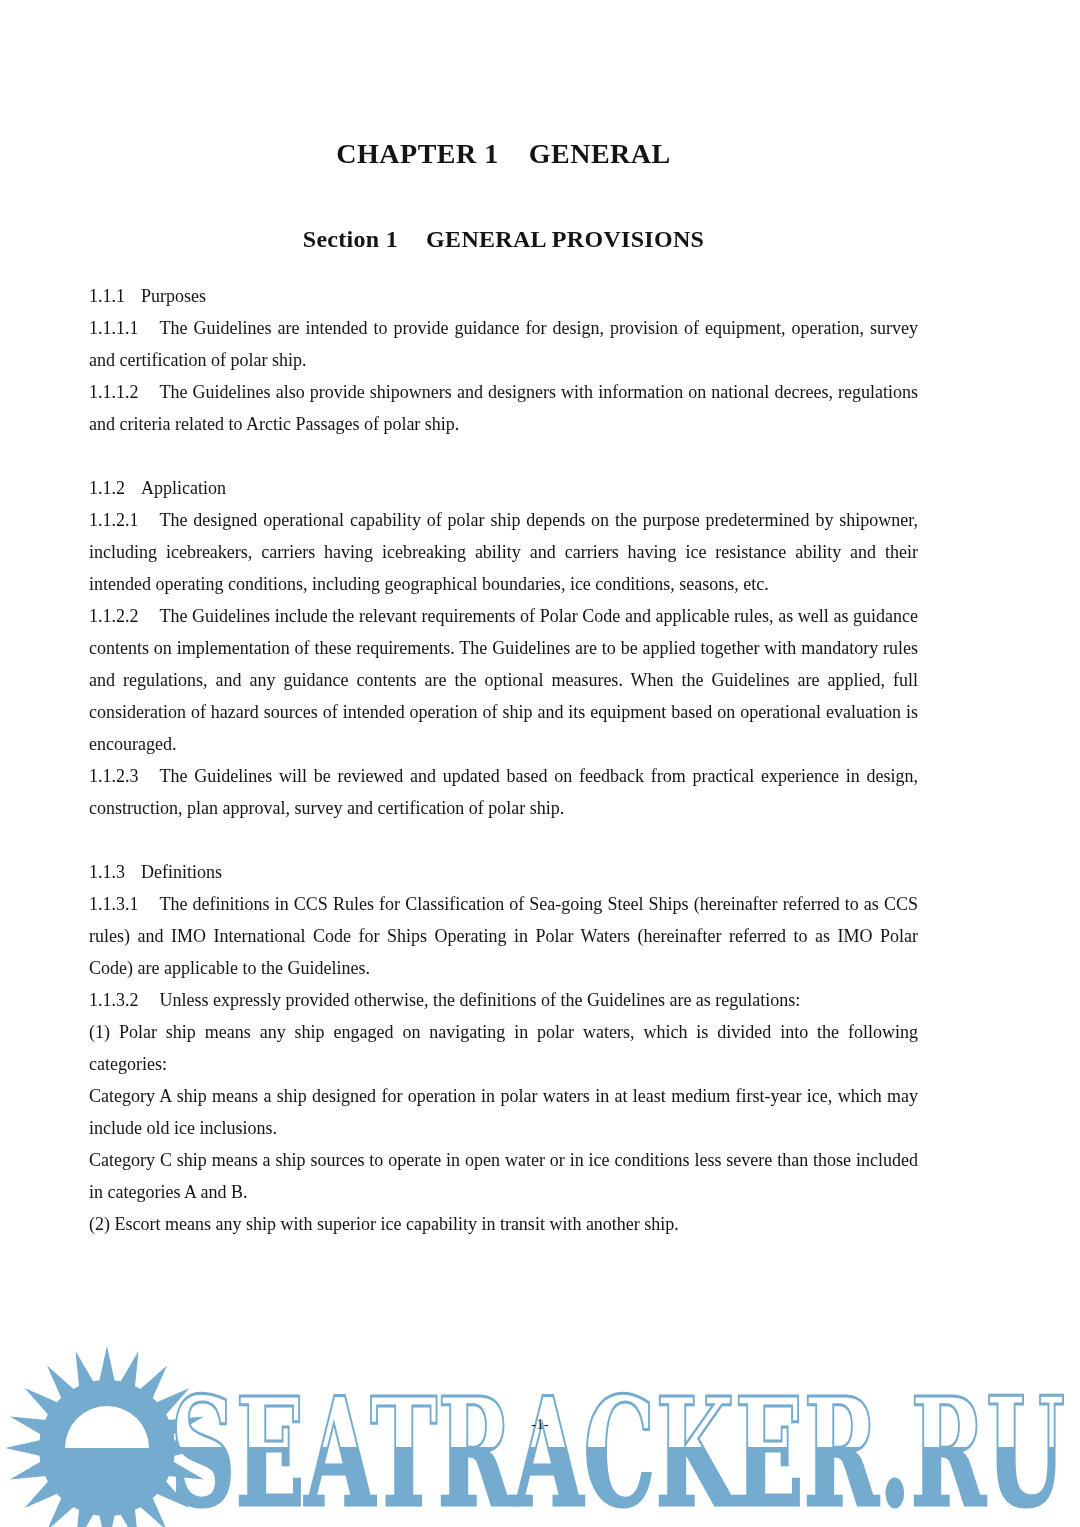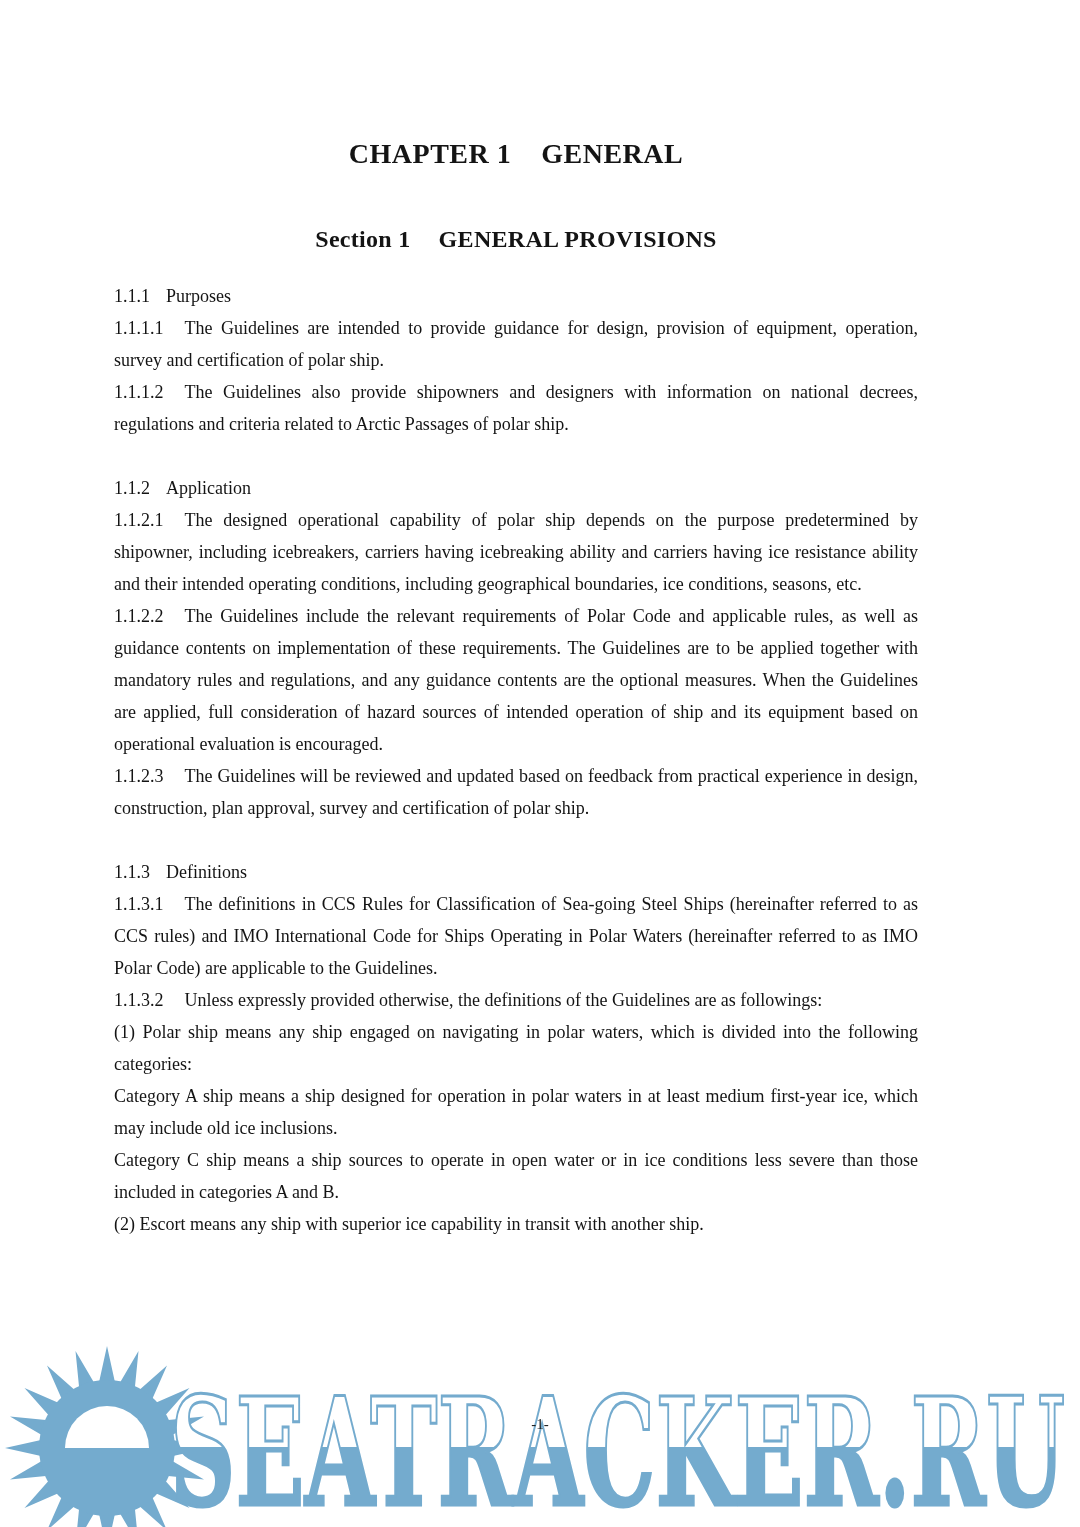--- a/index.html
+++ b/index.html
@@ -1,21 +1,21 @@
 <!DOCTYPE html>
 <html><head>
 <meta charset="utf-8">
 <style>
   html,body{margin:0;padding:0;}
   body{
     width:1080px;height:1527px;position:relative;overflow:hidden;
     background:#ffffff;color:#141414;
     font-family:"Liberation Serif", serif;
   }
-  .page{position:absolute;left:0;top:0;right:0;bottom:0;padding:138px 162px 0 114px;z-index:1;}
+  .page{position:absolute;left:0;top:0;right:0;bottom:0;padding:138px 162px 0 89px;z-index:1;}
   .chapter-heading{
     font-size:28px;font-weight:bold;text-align:center;margin:0;letter-spacing:.5px;
   }
   .chapter-heading .hlabel{margin-right:30px;}
   .section-heading{
     font-size:24px;font-weight:bold;text-align:center;margin:56px 0 0 0;letter-spacing:.3px;
   }
   .section-heading .hlabel{margin-right:28px;text-align:center;}
   .paragraphs{margin-top:27px;font-size:18px;line-height:32px;}
   p.para{margin:0;text-align:justify;}
@@ -39,21 +39,21 @@
   <div class="paragraphs" id="paragraphs">
       <p class="para heading"><span class="num">1.1.1</span><span>Purposes</span></p>
       <p class="para body"><span class="num">1.1.1.1</span><span>The Guidelines are intended to provide guidance for design, provision of equipment, operation, survey and certification of polar ship.</span></p>
       <p class="para body"><span class="num">1.1.1.2</span><span>The Guidelines also provide shipowners and designers with information on national decrees, regulations and criteria related to Arctic Passages of polar ship.</span></p>
       <p class="para heading gap"><span class="num">1.1.2</span><span>Application</span></p>
       <p class="para body"><span class="num">1.1.2.1</span><span>The designed operational capability of polar ship depends on the purpose predetermined by shipowner, including icebreakers, carriers having icebreaking ability and carriers having ice resistance ability and their intended operating conditions, including geographical boundaries, ice conditions, seasons, etc.</span></p>
       <p class="para body"><span class="num">1.1.2.2</span><span>The Guidelines include the relevant requirements of Polar Code and applicable rules, as well as guidance contents on implementation of these requirements. The Guidelines are to be applied together with mandatory rules and regulations, and any guidance contents are the optional measures. When the Guidelines are applied, full consideration of hazard sources of intended operation of ship and its equipment based on operational evaluation is encouraged.</span></p>
       <p class="para body"><span class="num">1.1.2.3</span><span>The Guidelines will be reviewed and updated based on feedback from practical experience in design, construction, plan approval, survey and certification of polar ship.</span></p>
       <p class="para heading gap"><span class="num">1.1.3</span><span>Definitions</span></p>
       <p class="para body"><span class="num">1.1.3.1</span><span>The definitions in CCS Rules for Classification of Sea-going Steel Ships (hereinafter referred to as CCS rules) and IMO International Code for Ships Operating in Polar Waters (hereinafter referred to as IMO Polar Code) are applicable to the Guidelines.</span></p>
-      <p class="para body"><span class="num">1.1.3.2</span><span>Unless expressly provided otherwise, the definitions of the Guidelines are as followings:</span></p>
+      <p class="para body"><span class="num">1.1.3.2</span><span>Unless expressly provided otherwise, the definitions of the Guidelines are as regulations:</span></p>
       <p class="para body"><span>(1) Polar ship means any ship engaged on navigating in polar waters, which is divided into the following categories:</span></p>
       <p class="para body"><span>Category A ship means a ship designed for operation in polar waters in at least medium first-year ice, which may include old ice inclusions.</span></p>
       <p class="para body"><span>Category C ship means a ship sources to operate in open water or in ice conditions less severe than those included in categories A and B.</span></p>
       <p class="para body"><span>(2) Escort means any ship with superior ice capability in transit with another ship.</span></p>
     </div>
 </div>
 
 <svg class="watermark" width="1080" height="187" viewBox="0 0 1080 187" xmlns="http://www.w3.org/2000/svg" aria-hidden="true">
   <defs>
     <linearGradient id="wmgrad" gradientUnits="userSpaceOnUse" x1="0" y1="0" x2="0" y2="187">

